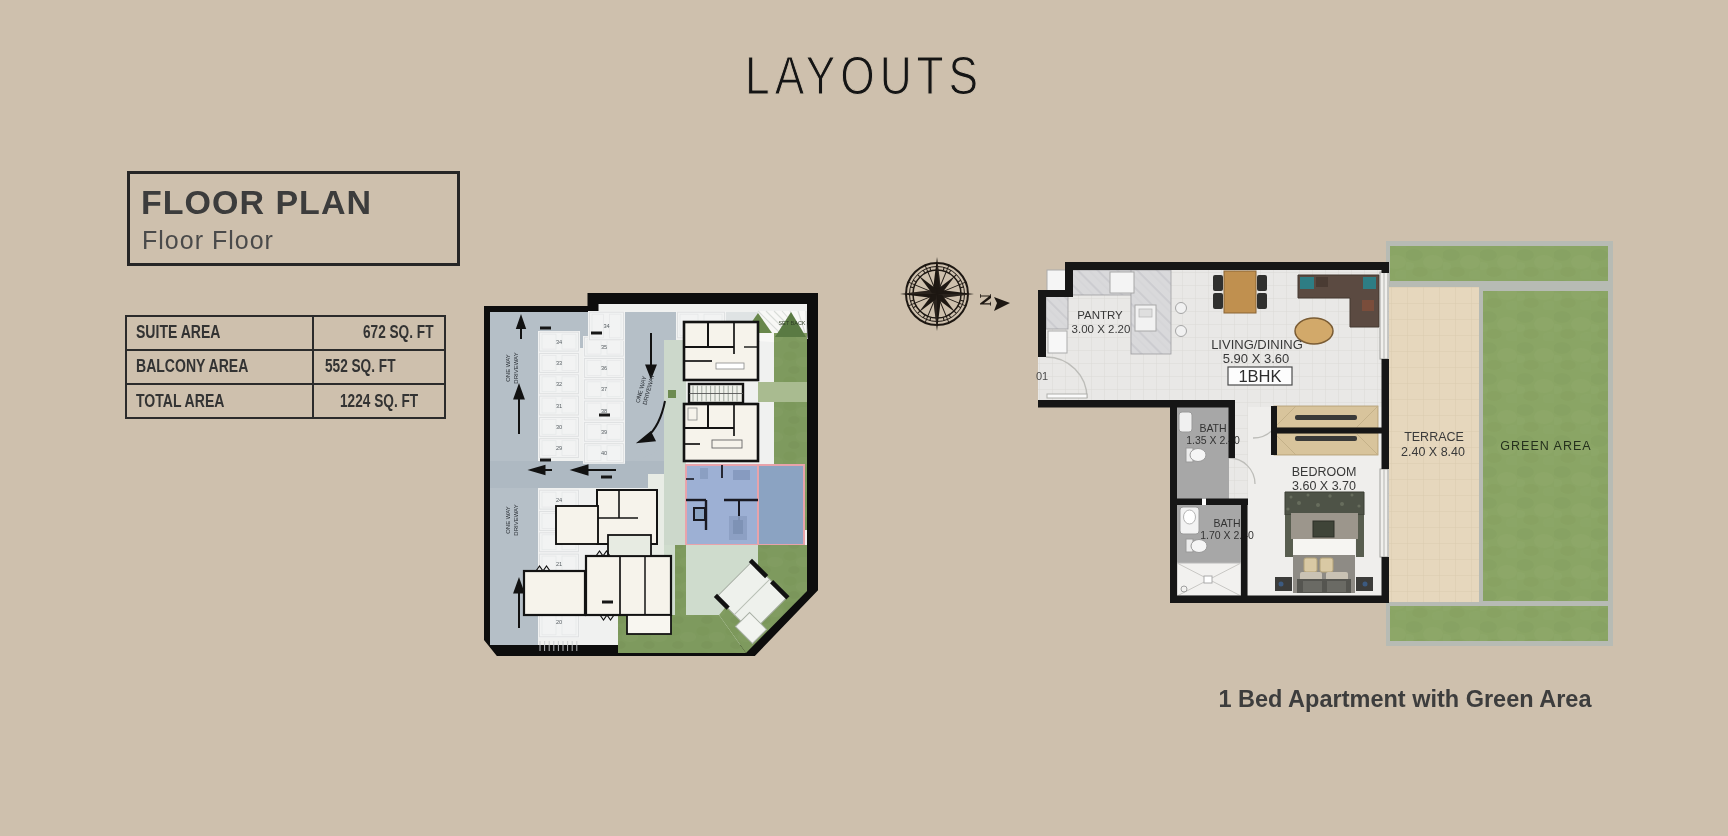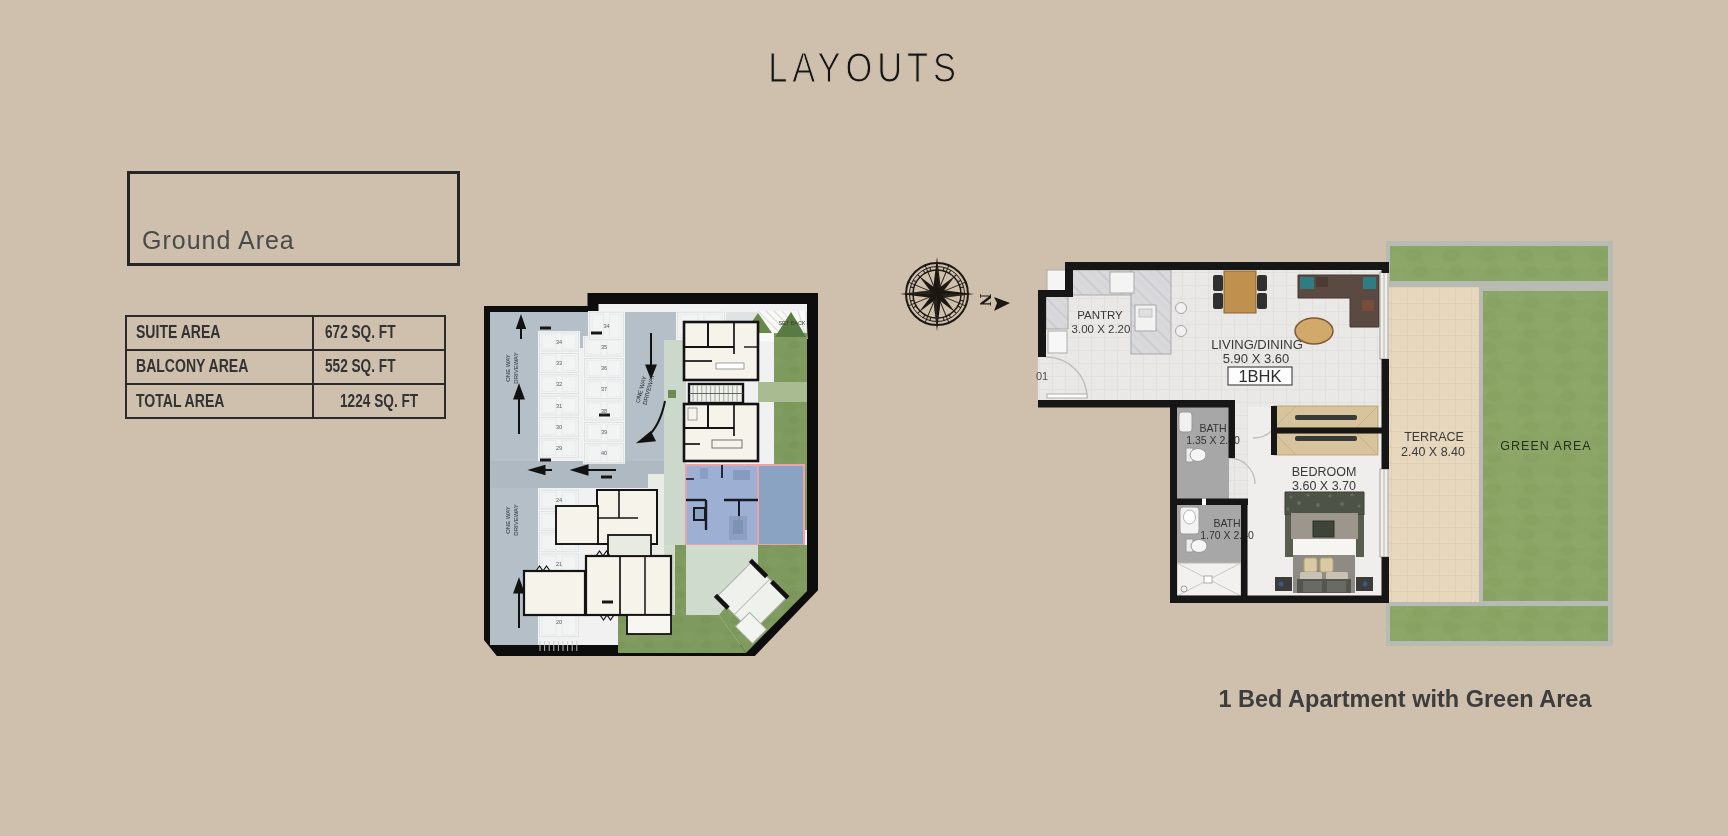--- a/index.html
+++ b/index.html
@@ -3,34 +3,35 @@
 <meta charset="utf-8">
 <style>
   html,body{margin:0;padding:0;}
   body{width:1728px;height:836px;background:#cec0ad;position:relative;overflow:hidden;
        font-family:"Liberation Sans", sans-serif;}
   .abs{position:absolute;}
 </style>
 </head>
 <body>
 
-<div class="abs" style="left:0;top:44px;width:1728px;text-align:center;font-size:42px;color:#151515;"><span style="display:inline-block;transform:scaleX(0.82);transform-origin:50% 50%;letter-spacing:6px;-webkit-text-stroke:1.1px #cec0ad;">LAYOUTS</span></div>
+<div class="abs" style="left:0;top:44px;width:1728px;text-align:center;font-size:54px;color:#151515;"><span style="display:inline-block;transform:scaleX(0.82);transform-origin:50% 50%;letter-spacing:6px;-webkit-text-stroke:1.1px #cec0ad;">LAYOUTS</span></div>
 
 <div class="abs" style="left:127px;top:171px;width:327px;height:89px;border:3px solid #262626;">
 
-
-  <div class="abs" style="left:12px;top:52px;font-size:25px;color:#4a4a4a;letter-spacing:1px;">Ground Area</div>
+  <div class="abs" style="left:11px;top:9px;font-size:34px;font-weight:bold;color:#3c3c3c;letter-spacing:1px;">FLOOR PLAN</div>
+
+  <div class="abs" style="left:12px;top:52px;font-size:25px;color:#4a4a4a;letter-spacing:1px;">Floor Floor</div>
 </div>
 
 <div class="abs" style="left:125px;top:315px;width:317px;height:100px;border:2px solid #2b2b2b;">
   <table style="border-collapse:collapse;width:100%;height:100%;font-family:'Liberation Sans',sans-serif;">
     <tbody>
         <tr>
       <td style="border:2px solid #2b2b2b;border-top:none;border-left:none;width:183px;margin-top:44px;"><span class="cnd" style="display:inline-block;transform:scaleX(.78);transform-origin:0 50%;font-weight:bold;font-size:18px;color:#333;margin-left:8px;white-space:nowrap;">SUITE AREA</span></td>
-      <td style="border:2px solid #2b2b2b;border-top:none;border-right:none;text-align:left;"><span class="cnd" style="display:inline-block;transform:scaleX(.78);font-weight:bold;font-size:17.5px;color:#333;white-space:nowrap;">672 SQ. FT</span></td>
+      <td style="border:2px solid #2b2b2b;border-top:none;border-right:none;text-align:right;"><span class="cnd" style="display:inline-block;transform:scaleX(.78);font-weight:bold;font-size:17.5px;color:#333;white-space:nowrap;">672 SQ. FT</span></td>
     </tr>
     <tr>
       <td style="border:2px solid #2b2b2b;border-left:none;margin-top:15px;"><span class="cnd" style="display:inline-block;transform:scaleX(.78);transform-origin:0 50%;font-weight:bold;font-size:18px;color:#333;margin-left:8px;white-space:nowrap;">BALCONY AREA</span></td>
       <td style="border:2px solid #2b2b2b;border-right:none;"><span class="cnd" style="display:inline-block;transform:scaleX(.78);font-weight:bold;font-size:17.5px;color:#333;white-space:nowrap;">552 SQ. FT</span></td>
     </tr>
     <tr>
       <td style="border:2px solid #2b2b2b;border-bottom:none;border-left:none;"><span class="cnd" style="display:inline-block;transform:scaleX(.78);transform-origin:0 50%;font-weight:bold;font-size:18px;color:#333;margin-left:8px;white-space:nowrap;">TOTAL AREA</span></td>
       <td style="border:2px solid #2b2b2b;border-bottom:none;border-right:none;text-align:center;"><span class="cnd" style="display:inline-block;transform:scaleX(.78);font-weight:bold;font-size:17.5px;color:#333;white-space:nowrap;">1224 SQ. FT</span></td>
     </tr>
   </tbody>

